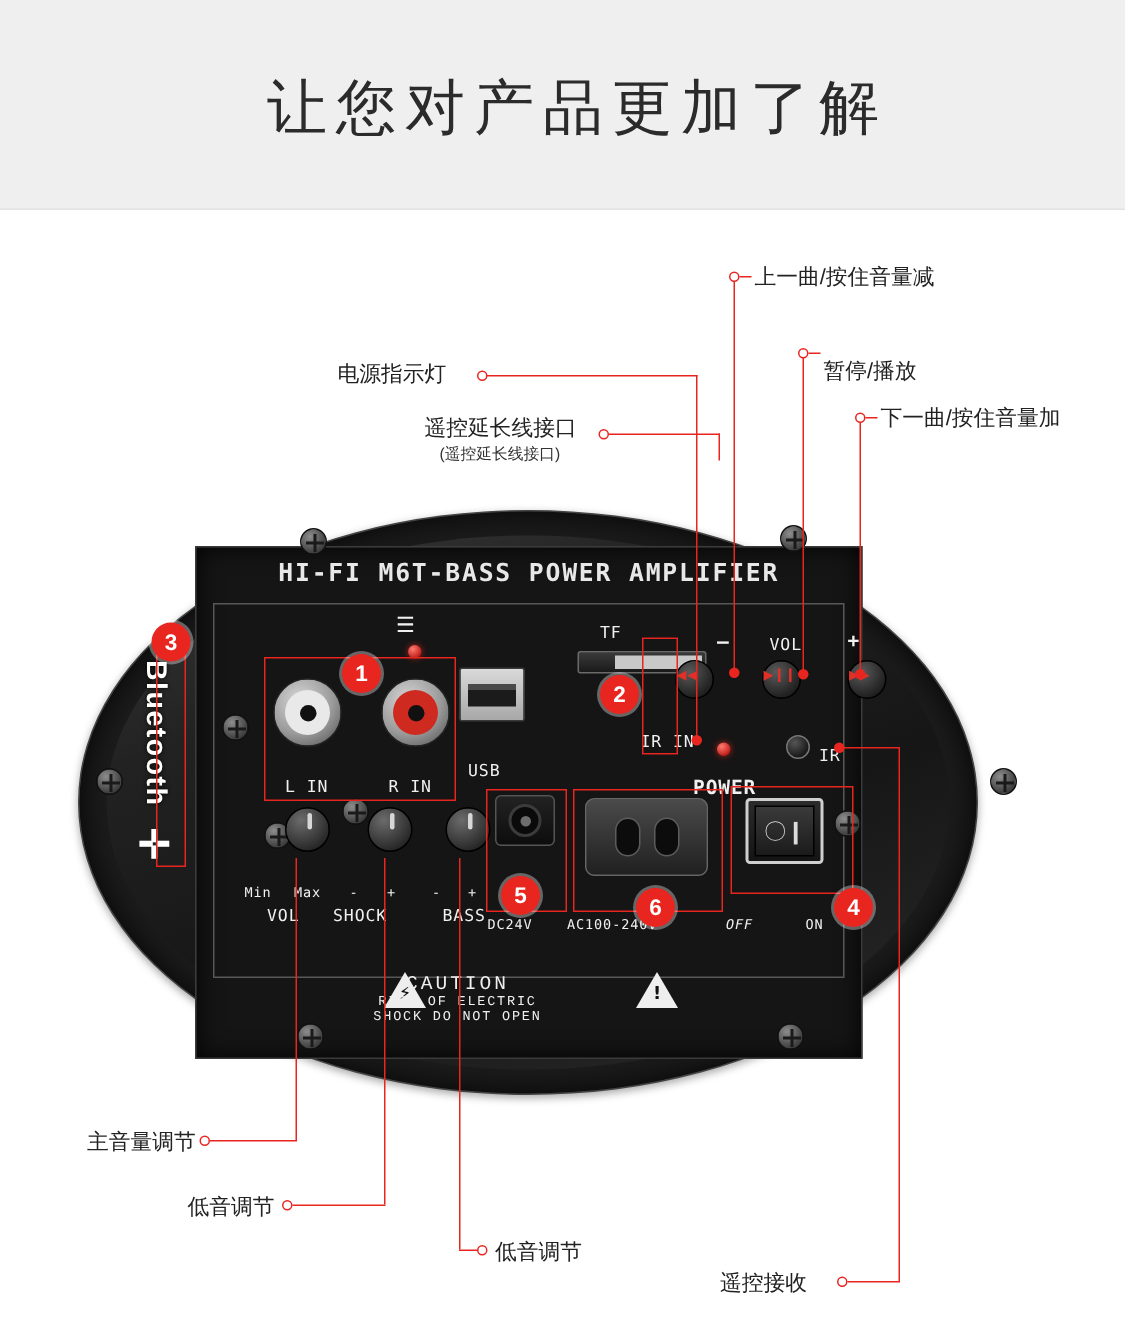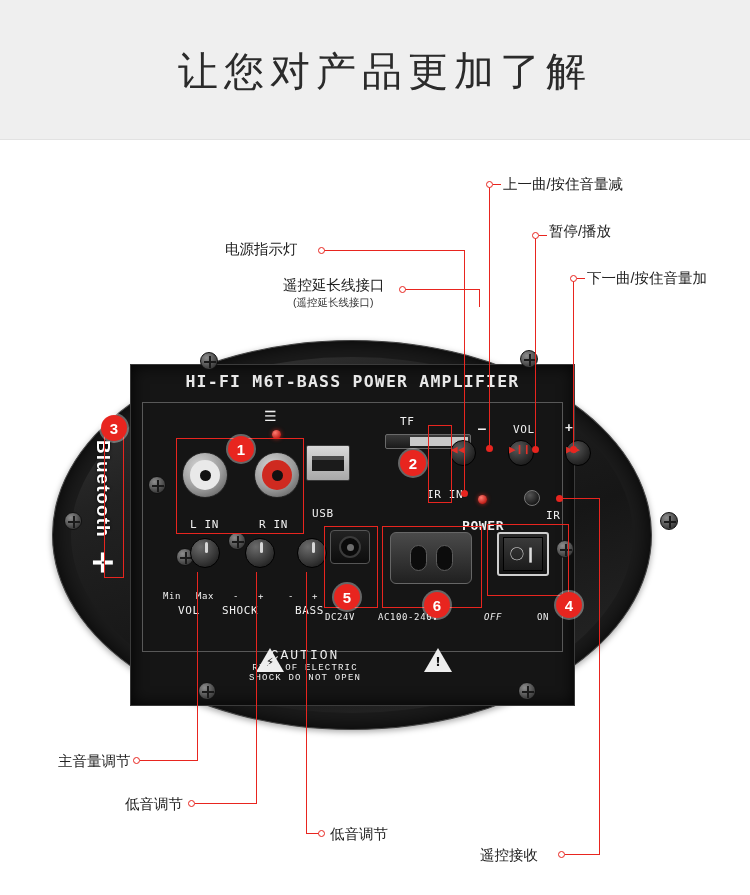--- a/index.html
+++ b/index.html
@@ -317,21 +317,21 @@
   <div class="rbtn" style="left:508px; top:300px;"></div>
   <div class="rbtn" style="left:565px; top:300px;"></div>
 
   <div class="ptext" style="left:451px; top:303px; color:#e03028; font-size:11px;">◀◀</div>
   <div class="ptext" style="left:509px; top:303px; color:#e03028; font-size:11px;">▶❙❙</div>
   <div class="ptext" style="left:566px; top:303px; color:#e03028; font-size:11px;">▶▶</div>
 
   <div class="ptext" style="left:427px; top:348px;">IR IN</div>
   <div class="led" style="left:478px; top:355px;"></div>
   <div class="ir-jack" style="left:524px; top:350px;"></div>
-  <div class="ptext" style="left:546px; top:357px;margin-top:12px;">IR</div>
+  <div class="ptext" style="left:546px; top:357px;">IR</div>
 
   <div class="ptext big" style="left:462px; top:378px;">POWER</div>
 
   <div class="dcjack" style="left:330px; top:390px;">
       <div class="pin">
         <i></i>
       </div>
     </div>
   <div class="ptext small" style="left:325px; top:472px;">DC24V</div>
   <div class="ptext small" style="left:349px; top:455px;">+</div>
@@ -378,21 +378,21 @@
   <div class="badge" style="left:424px; top:452px;">6</div>
 
   <div class="dot" style="left:486px; top:41px;"></div>
   <div class="ln h" style="left:493px; top:44px; width:8px;"></div>
   <div class="lbl" style="left:503px; top:35px;">上一曲/按住音量减</div>
   <div class="ln v" style="left:489px; top:44px; height:265px;"></div>
   <div class="dotf" style="left:486px; top:305px;"></div>
 
   <div class="dot" style="left:532px; top:92px;"></div>
   <div class="ln h" style="left:539px; top:95px; width:8px;"></div>
-  <div class="lbl" style="left:549px; top:82px;">暂停/播放</div>
+  <div class="lbl" style="left:549px; top:98px;">暂停/播放</div>
   <div class="ln v" style="left:535px; top:95px; height:215px;"></div>
   <div class="dotf" style="left:532px; top:306px;"></div>
 
   <div class="dot" style="left:570px; top:135px;"></div>
   <div class="ln h" style="left:577px; top:138px; width:8px;"></div>
   <div class="lbl" style="left:587px; top:129px;">下一曲/按住音量加</div>
   <div class="ln v" style="left:573px; top:138px; height:172px;"></div>
   <div class="dotf" style="left:570px; top:306px;"></div>
 
   <div class="lbl" style="left:225px; top:100px;">电源指示灯</div>

